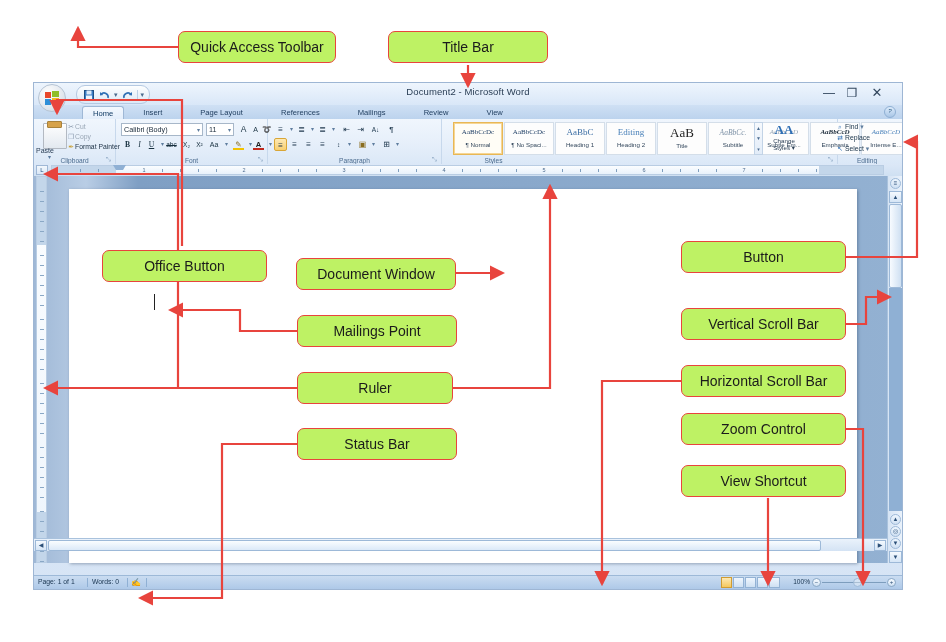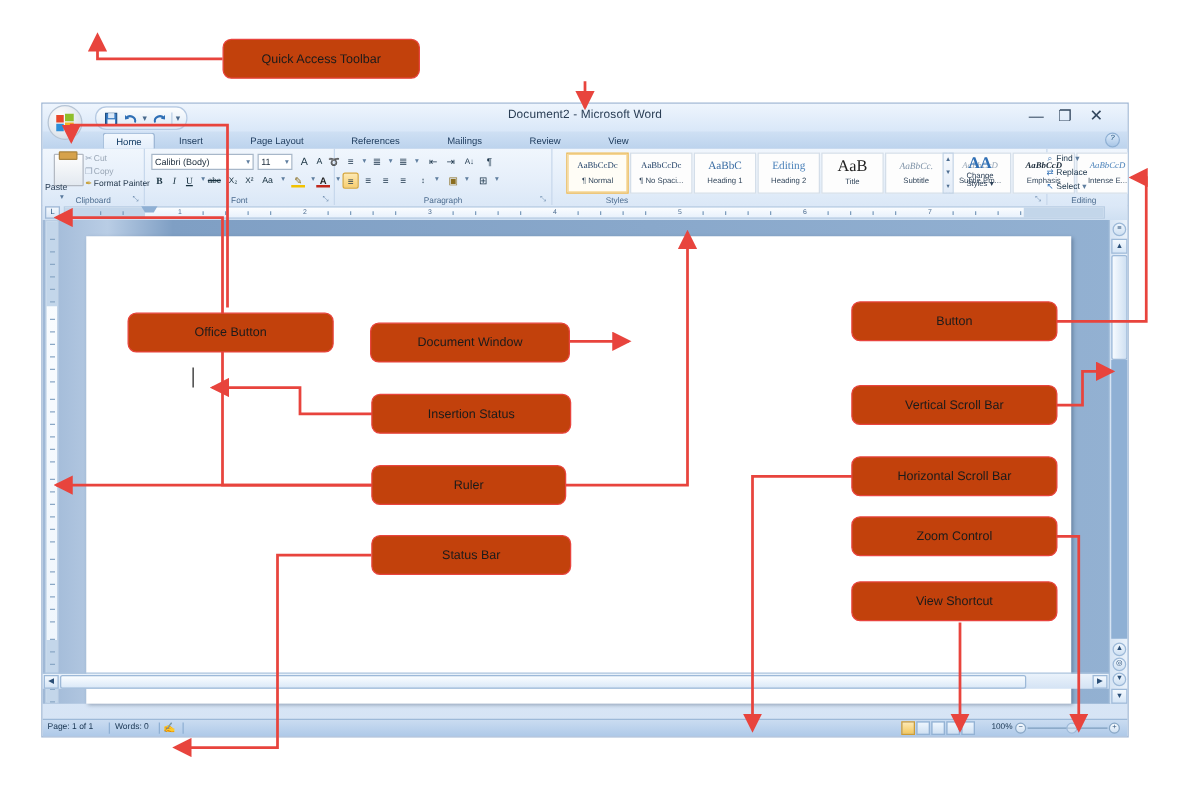--- a/index.html
+++ b/index.html
@@ -184,23 +184,23 @@
   .zoom-pct{position:absolute;right:92px;top:2px;font-size:6.6px;color:#17334f;}
   .zslider{position:absolute;right:6px;top:2px;width:84px;height:9px;}
   .zs-line{position:absolute;left:10px;right:10px;top:4px;height:1px;background:#7d9dbd;}
   .zs-circ{position:absolute;top:0;width:9px;height:9px;border-radius:50%;
     background:linear-gradient(#f7fbff,#cfe0f2);border:1px solid #8aa8c6;box-sizing:border-box;
     font-size:6px;color:#2b4f77;text-align:center;line-height:7px;}
   .zs-mark{position:absolute;left:41px;top:0;width:9px;height:9px;border-radius:50%;
     border:1px solid #9db9d8;box-sizing:border-box;background:rgba(255,255,255,.35);}
 
   
-  .callout{position:absolute;background:#c2410c;border:1.4px solid #e8443d;
+  .callout{position:absolute;background:#bef264;border:1.4px solid #e8443d;
     border-radius:7px;box-sizing:border-box;display:flex;align-items:center;
-    justify-content:center;font-size:10px;color:#1b1b1b;z-index:40;
+    justify-content:center;font-size:14px;color:#1b1b1b;z-index:40;
     font-family:"Liberation Sans",sans-serif;}
   .ann-svg{position:absolute;left:0;top:0;width:946px;height:642px;z-index:30;
     pointer-events:none;}
 </style>
 </head>
 <body>
 
 <div id="stage">
 
   <div class="word-window">
@@ -584,24 +584,25 @@
 
       <path d="M845,429 L863,429 L863,584" marker-end="url(#ar)"></path>
 
       <path d="M768,498 L768,584" marker-end="url(#ar)"></path>
 
       <path d="M917,370 L905,370" stroke-width="0"></path>
     </g>
   </svg>
 
   <div class="callout" style="left:178px;top:31px;width:158px;height:32px">Quick Access Toolbar</div>
+  <div class="callout" style="left:388px;top:31px;width:160px;height:32px">Title Bar</div>
   <div class="callout" style="left:102px;top:250px;width:165px;height:32px">Office Button</div>
   <div class="callout" style="left:296px;top:258px;width:160px;height:32px">Document Window</div>
   <div class="callout" style="left:681px;top:241px;width:165px;height:32px">Button</div>
-  <div class="callout" style="left:297px;top:315px;width:160px;height:32px">Insertion Status</div>
+  <div class="callout" style="left:297px;top:315px;width:160px;height:32px">Mailings Point</div>
   <div class="callout" style="left:681px;top:308px;width:165px;height:32px">Vertical Scroll Bar</div>
   <div class="callout" style="left:297px;top:372px;width:156px;height:32px">Ruler</div>
   <div class="callout" style="left:681px;top:365px;width:165px;height:32px">Horizontal Scroll Bar</div>
   <div class="callout" style="left:297px;top:428px;width:160px;height:32px">Status Bar</div>
   <div class="callout" style="left:681px;top:413px;width:165px;height:32px">Zoom Control</div>
   <div class="callout" style="left:681px;top:465px;width:165px;height:32px">View Shortcut</div>
 
 </div>
 
 </body></html>

